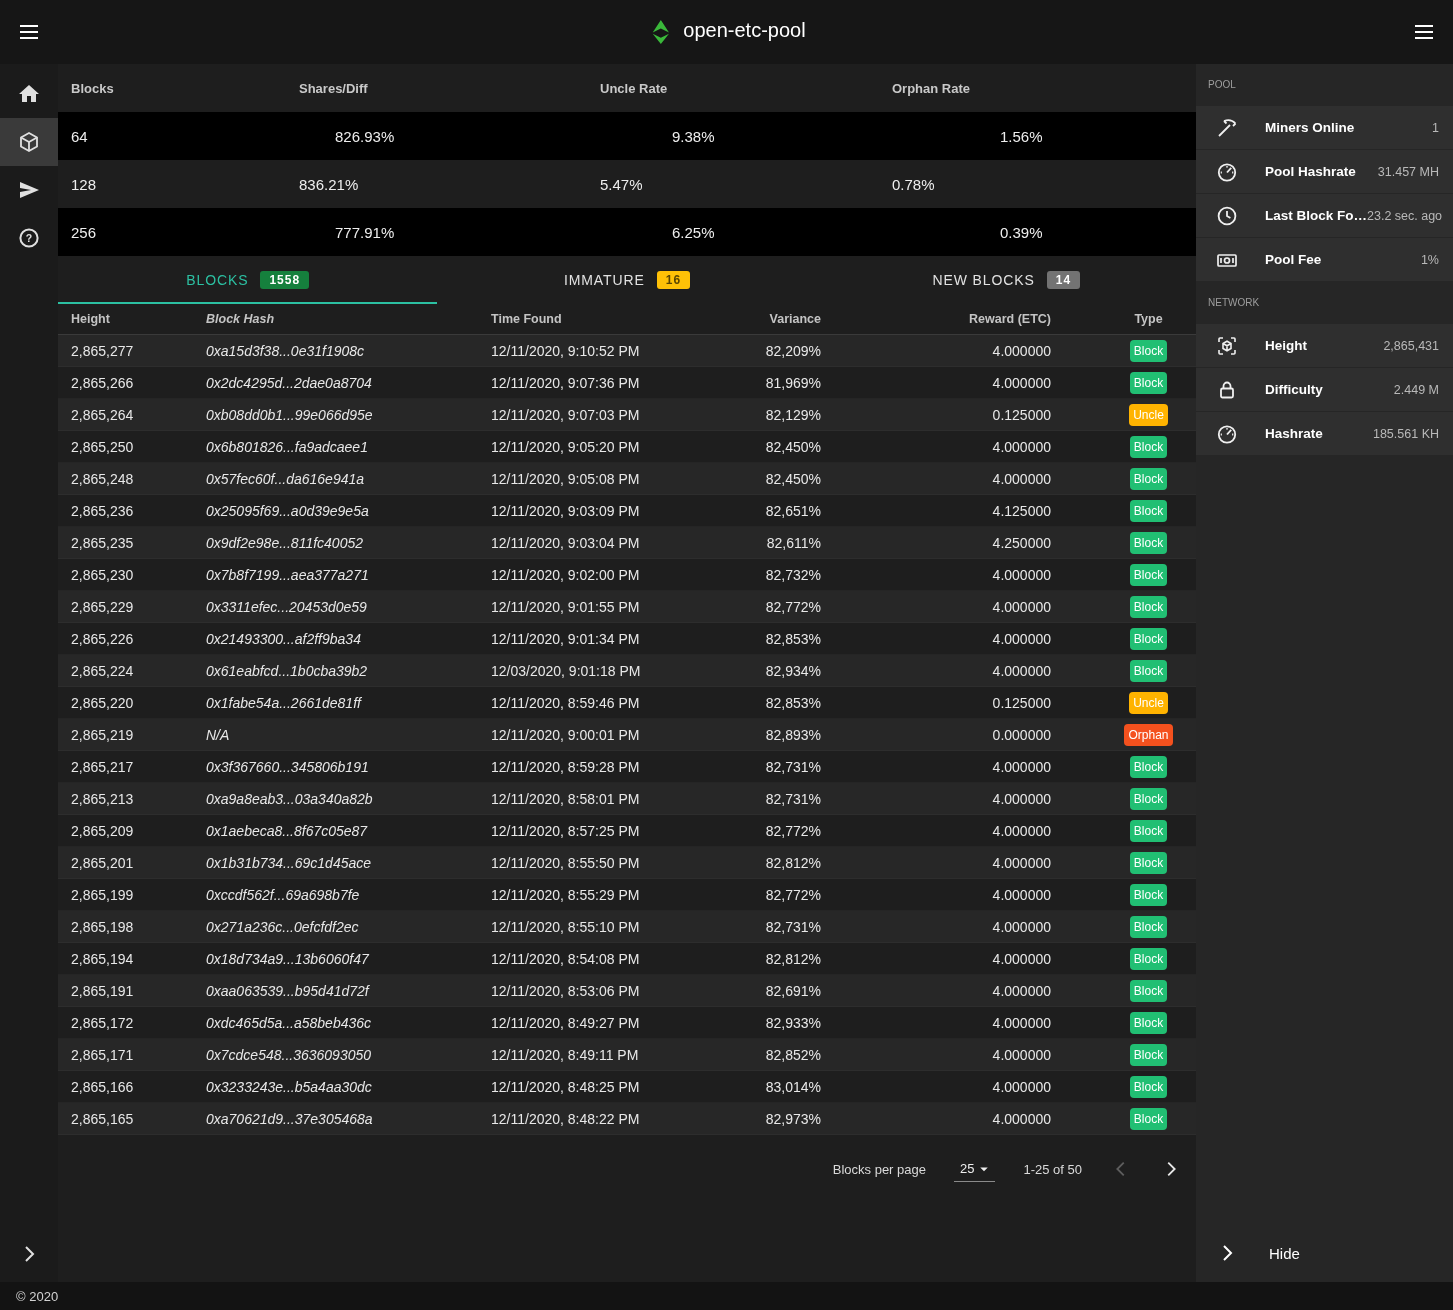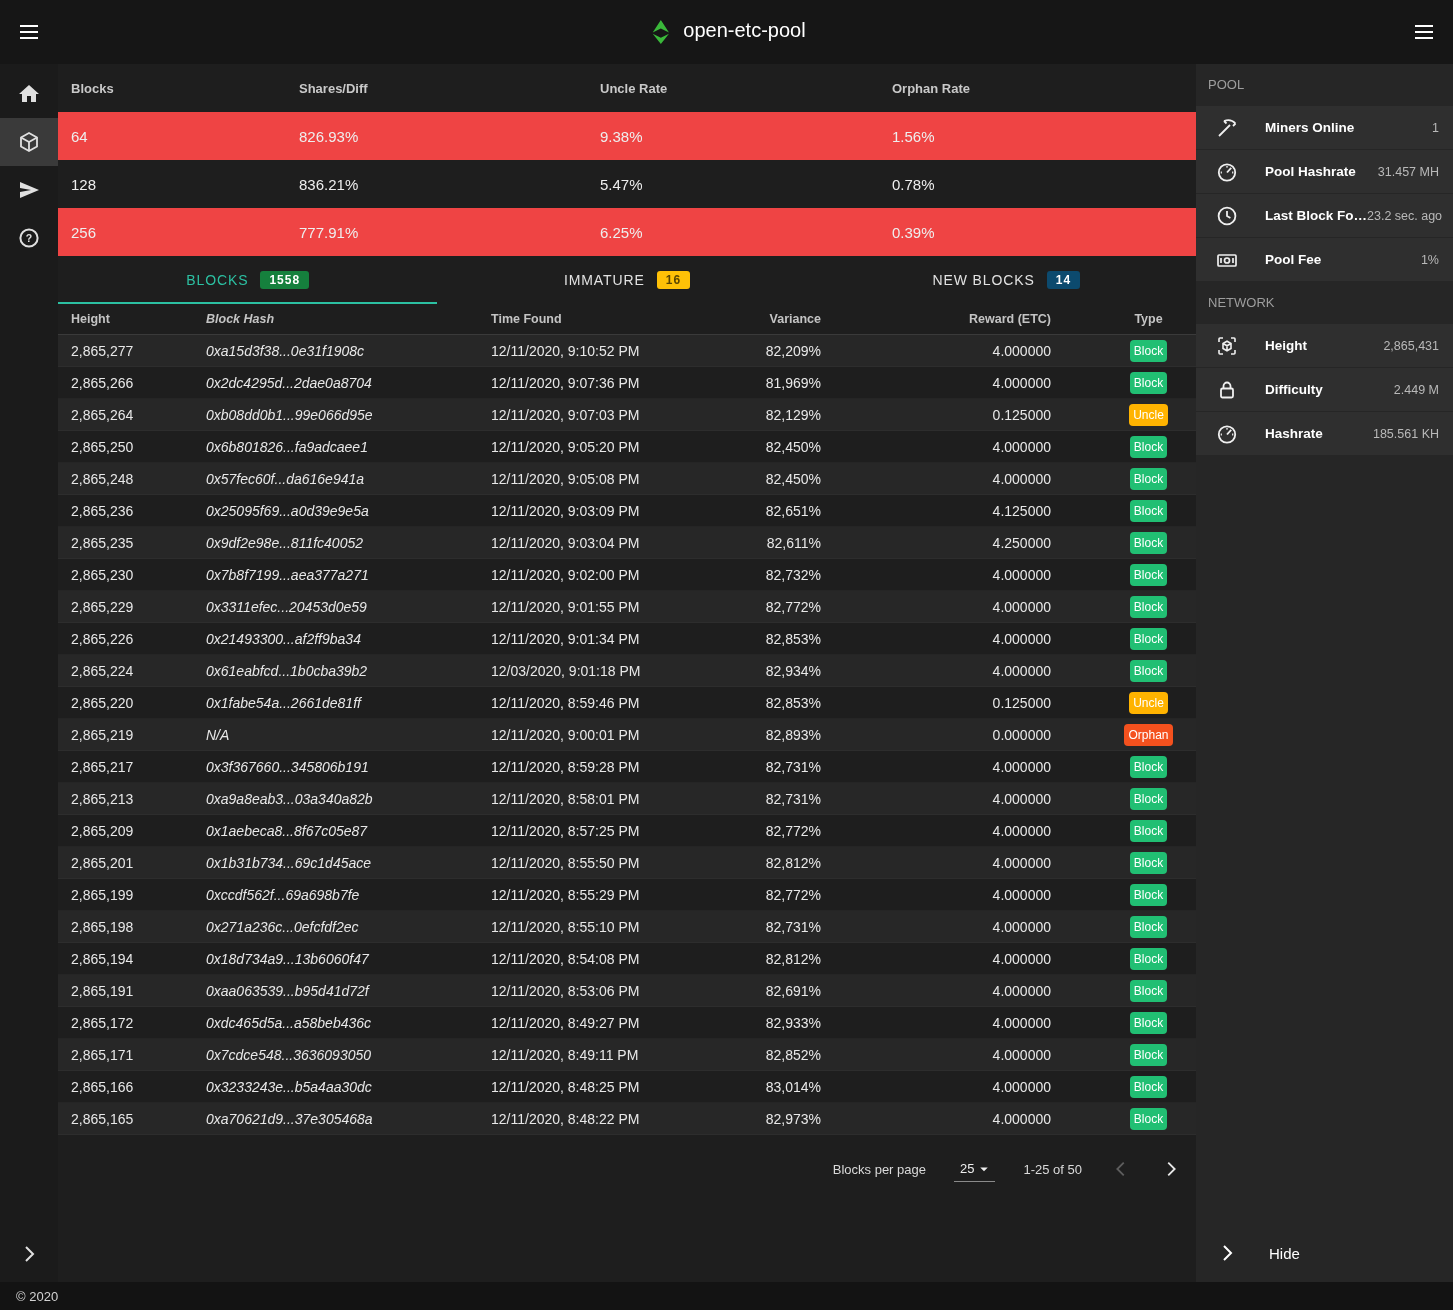--- a/index.html
+++ b/index.html
@@ -27,21 +27,21 @@
   .rail-item { height:48px; display:flex; align-items:center; justify-content:center; color:#e0e0e0; cursor:pointer; }
   .rail-item.active { background:#3a3a3a; }
   .rail-icon svg, .rail-bottom svg { width:24px; height:24px; }
   .rail-bottom { position:absolute; bottom:16px; left:0; width:58px; display:flex; justify-content:center; color:#e0e0e0; cursor:pointer; }
 
   
   .content { position:absolute; left:58px; top:64px; width:1138px; bottom:28px; background:#1e1e1e; }
 
   .stats-row { display:flex; align-items:center; height:48px; font-size:15px; color:#eee; }
   .stats-row.head { font-size:13px; font-weight:bold; color:#c9c9c9; }
-  .stats-row.alt { background:#ef4444; }
+  .stats-row.alt { background:#000000;gap:36px; }
   .stats-row > .scell:nth-child(1){ width:241px; padding-left:13px; }
   .stats-row > .scell:nth-child(2){ width:301px; }
   .stats-row > .scell:nth-child(3){ width:292px; }
   .stats-row > .scell:nth-child(4){ flex:1; }
 
   .tabs { height:48px; display:flex; }
   .tab { flex:1; display:flex; align-items:center; justify-content:center; gap:12px; font-size:14px; font-weight:500; letter-spacing:.9px; color:#e2e2e2; cursor:pointer; position:relative; }
   .tab.active { color:#2cc0a2; }
   .tab.active::after { content:""; position:absolute; left:0; right:0; bottom:0; height:2px; background:#2cc0a2; }
   .tab-badge { border-radius:3px; padding:2px 9px; font-size:12px; font-weight:bold; letter-spacing:1px; }
@@ -59,21 +59,21 @@
 
   .pagination { margin-top:10px; height:48px; display:flex; align-items:center; justify-content:flex-end; gap:28px; font-size:13px; color:#dadada; padding-right:14px; }
   .psel { display:flex; align-items:center; gap:1px; border-bottom:1px solid #8a8a8a; padding:3px 2px 3px 6px; cursor:pointer; color:#eee; }
   .psel svg { width:18px; height:18px; }
   .pchev { cursor:pointer; color:#e8e8e8; }
   .pchev svg { width:22px; height:22px; }
   .pchev.disabled { color:#5d5d5d; cursor:default; }
 
   
   .rightbar { position:absolute; right:0; top:64px; bottom:28px; width:257px; background:#262626; }
-  .sect { height:42px; line-height:42px; padding-left:12px; color:#9e9e9e; font-size:13px; }
+  .sect { height:42px; line-height:42px; padding-left:12px; color:#9e9e9e; font-size:10px; }
   .pitem { display:flex; align-items:center; height:43px; margin-bottom:1px; background:#2f2f2f; padding:0 14px 0 19px; }
   .picon { color:#f0f0f0; width:24px; height:24px; flex:none; }
   .picon svg { width:24px; height:24px; }
   .plabel { margin-left:26px; font-size:13.5px; font-weight:bold; color:#fff; white-space:nowrap; }
   .pvalue { margin-left:auto; font-size:12.5px; color:#b9b9b9; white-space:nowrap; }
   .hide-row { position:absolute; bottom:0; left:0; right:0; height:58px; display:flex; align-items:center; gap:30px; padding-left:19px; cursor:pointer; color:#fff; font-size:15px;text-align:center; }
   .hide-row svg { width:24px; height:24px; }
 
   
   .footer { position:absolute; bottom:0; left:0; right:0; height:28px; background:#131313; display:flex; align-items:center; padding-left:16px; font-size:13px; color:#d2d2d2; }
@@ -176,21 +176,21 @@
       <div class="tab active">
         <span class="tab-label">BLOCKS</span>
         <span class="tab-badge" style="background: #15803d; color: rgb(255, 255, 255);">1558</span>
       </div>
       <div class="tab">
         <span class="tab-label">IMMATURE</span>
         <span class="tab-badge" style="background: rgb(255, 193, 7); color: rgb(90, 69, 0);">16</span>
       </div>
       <div class="tab">
         <span class="tab-label">NEW BLOCKS</span>
-        <span class="tab-badge" style="background: #0c4a6e; color: rgb(255, 255, 255);">14</span>
+        <span class="tab-badge" style="background: #737373; color: rgb(255, 255, 255);">14</span>
       </div>
     </nav>
 
   <section class="btable">
     <div class="brow head">
         <div class="bc bc0">Height</div>
         <div class="bc bc1">Block Hash</div>
         <div class="bc bc2">Time Found</div>
         <div class="bc bc3">Variance</div>
         <div class="bc bc4">Reward (ETC)</div>

